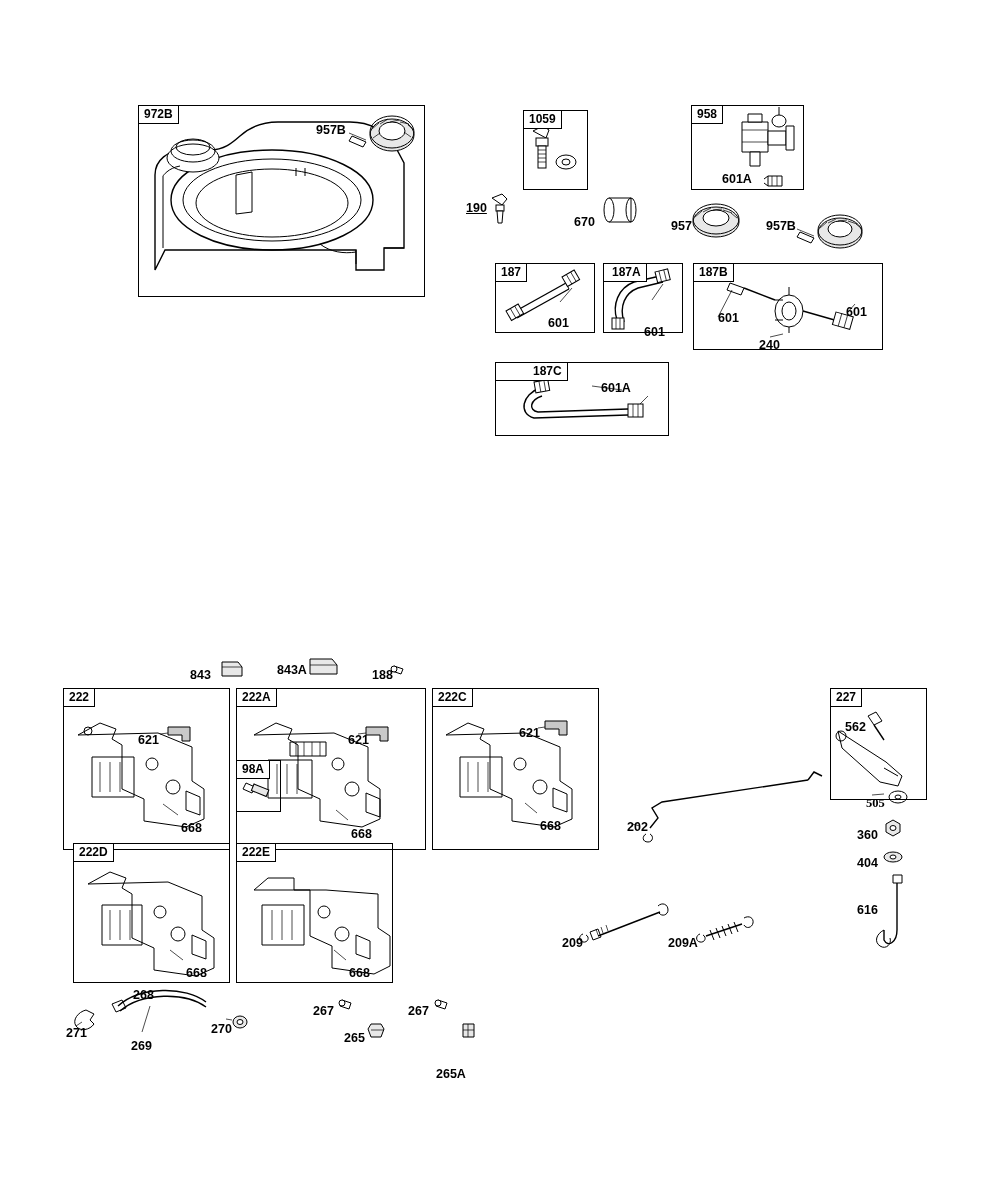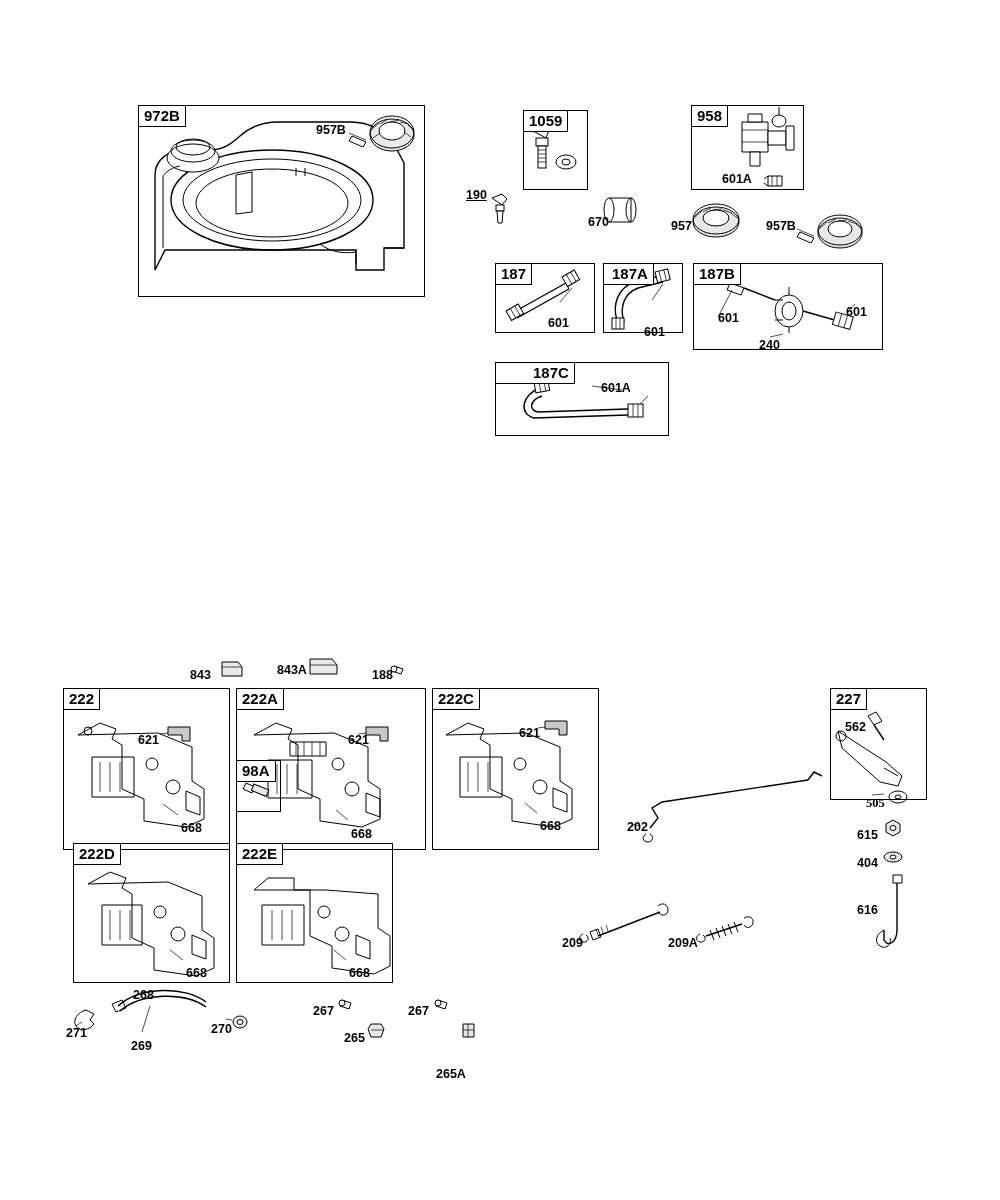--- a/index.html
+++ b/index.html
@@ -7,21 +7,21 @@
     width:1000px;height:1200px;
     background:#ffffff;
     font-family:"Liberation Sans", sans-serif;
     color:#000;
     position:relative;
     overflow:hidden;
   }
   .diagram{position:absolute;left:0;top:0;width:1000px;height:1200px;}
   .box{position:absolute;border:1.5px solid #000;background:transparent;}
   .tag{position:absolute;border:1.5px solid #000;background:#fff;
-       font-size:15px;font-weight:bold;padding:2px 5px 3px 5px;line-height:1;}
+       font-size:12px;font-weight:bold;padding:2px 5px 3px 5px;line-height:1;}
   .lbl{position:absolute;font-size:12.5px;font-weight:bold;white-space:nowrap;}
   svg.art{position:absolute;left:0;top:0;width:1000px;height:1200px;pointer-events:none;}
   .ln{stroke:#000;stroke-width:1;fill:none;}
   .ln2{stroke:#000;stroke-width:1.4;fill:none;}
   .fl{fill:#fff;stroke:#000;stroke-width:1;}
   .fg{fill:#e8e8e8;stroke:#000;stroke-width:1;}
   .fd{fill:#c9c9c9;stroke:#000;stroke-width:1;}
   .thin{stroke:#000;stroke-width:0.7;fill:none;}
 </style>
 </head>
@@ -340,22 +340,22 @@
   <div class="tag" style="left:495px;top:362px;padding-left:37px;">187C</div>
   <div class="tag" style="left:63px;top:688px;">222</div>
   <div class="tag" style="left:236px;top:688px;text-align:right;">222A</div>
   <div class="tag" style="left:432px;top:688px;">222C</div>
   <div class="tag" style="left:830px;top:688px;">227</div>
   <div class="tag" style="left:236px;top:760px;">98A</div>
   <div class="tag" style="left:73px;top:843px;">222D</div>
   <div class="tag" style="left:236px;top:843px;">222E</div>
 
   <div class="lbl" style="left:316px;top:123px;">957B</div>
-  <div class="lbl" style="left:466px;top:188px;text-decoration:underline;">190</div>
-  <div class="lbl" style="left:588px;top:215px;text-align:right;">670</div>
+  <div class="lbl" style="left:466px;top:201px;text-decoration:underline;">190</div>
+  <div class="lbl" style="left:574px;top:215px;text-align:right;">670</div>
   <div class="lbl" style="left:722px;top:172px;">601A</div>
   <div class="lbl" style="left:671px;top:219px;">957</div>
   <div class="lbl" style="left:766px;top:219px;">957B</div>
   <div class="lbl" style="left:548px;top:316px;">601</div>
   <div class="lbl" style="left:644px;top:325px;">601</div>
   <div class="lbl" style="left:718px;top:311px;">601</div>
   <div class="lbl" style="left:846px;top:305px;">601</div>
   <div class="lbl" style="left:759px;top:338px;">240</div>
   <div class="lbl" style="left:601px;top:381px;">601A</div>
   <div class="lbl" style="left:190px;top:668px;">843</div>
@@ -364,21 +364,21 @@
   <div class="lbl" style="left:138px;top:733px;">621</div>
   <div class="lbl" style="left:181px;top:821px;">668</div>
   <div class="lbl" style="left:348px;top:733px;">621</div>
   <div class="lbl" style="left:351px;top:827px;">668</div>
   <div class="lbl" style="left:519px;top:726px;">621</div>
   <div class="lbl" style="left:540px;top:819px;">668</div>
   <div class="lbl" style="left:186px;top:966px;">668</div>
   <div class="lbl" style="left:349px;top:966px;">668</div>
   <div class="lbl" style="left:845px;top:720px;">562</div>
   <div class="lbl" style="left:866px;top:796px;font-family:Liberation Serif, serif;">505</div>
-  <div class="lbl" style="left:857px;top:828px;">615</div>
+  <div class="lbl" style="left:857px;top:828px;">360</div>
   <div class="lbl" style="left:857px;top:856px;">404</div>
   <div class="lbl" style="left:857px;top:903px;">616</div>
   <div class="lbl" style="left:627px;top:820px;">202</div>
   <div class="lbl" style="left:562px;top:936px;">209</div>
   <div class="lbl" style="left:668px;top:936px;">209A</div>
   <div class="lbl" style="left:133px;top:988px;">268</div>
   <div class="lbl" style="left:66px;top:1026px;">271</div>
   <div class="lbl" style="left:131px;top:1039px;">269</div>
   <div class="lbl" style="left:211px;top:1022px;">270</div>
   <div class="lbl" style="left:313px;top:1004px;">267</div>

